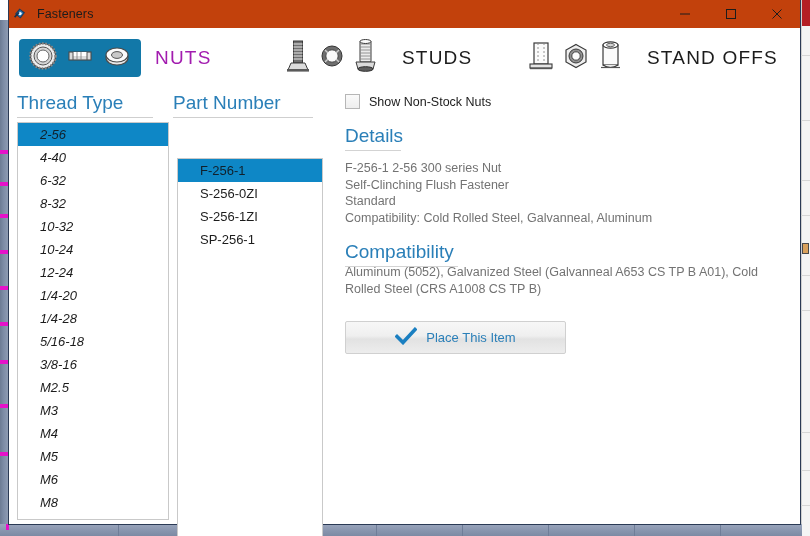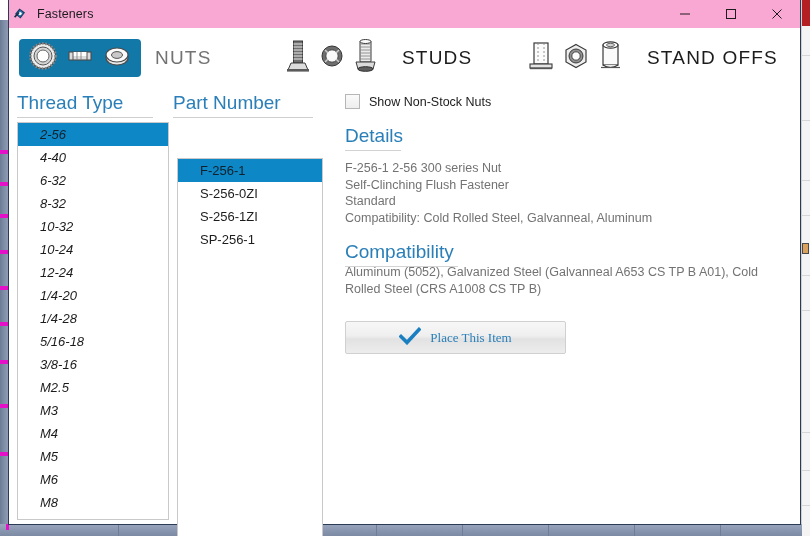--- a/index.html
+++ b/index.html
@@ -86,21 +86,21 @@
     background: #ffffff;
     border: 1px solid #2b3a55;
     border-top: none;
     box-sizing: border-box;
   }
 
   
   .titlebar {
     position: relative;
     height: 28px;
-    background: #f9a8d4;
+    background: #c2410c;
     display: flex;
     align-items: center;
   }
   .title-icon {
     margin-left: 2px;
     width: 18px; height: 18px;
     display: flex; align-items: center; justify-content: center;
   }
   .title-text {
     margin-left: 8px;
@@ -145,21 +145,21 @@
   .cat.selected .cat-icons {
     background: #1278a8;
   }
   .cat-label {
     margin-left: 14px;
     font-size: 19px;
     letter-spacing: 1.2px;
     color: #1c1c1c;
   }
   .cat.selected .cat-label {
-    color: #737373;
+    color: #a21caf;
   }
 
   #cat-nuts     { left: 10px; }
   #cat-studs    { left: 265px; }
   #cat-standoffs{ left: 508px; }
 
   
   .col-head {
     position: absolute;
     font-size: 19px;
@@ -236,21 +236,20 @@
     left: 336px; top: 321px;
     width: 221px; height: 33px;
     background: linear-gradient(180deg,#f7f7f7 0%, #efefef 45%, #e2e2e2 55%, #ededed 100%);
     border: 1px solid #d0d0d0;
     border-radius: 2px;
     box-sizing: border-box;
     display: flex;
     align-items: center;
     justify-content: center;
     cursor: default;
-    font-family: Liberation Serif, serif;
   }
   .place-btn-label {
     font-size: 13px;
     color: #2a7fb8;
     margin-left: 9px;
   }
 </style>
 </head>
 <body>
 

